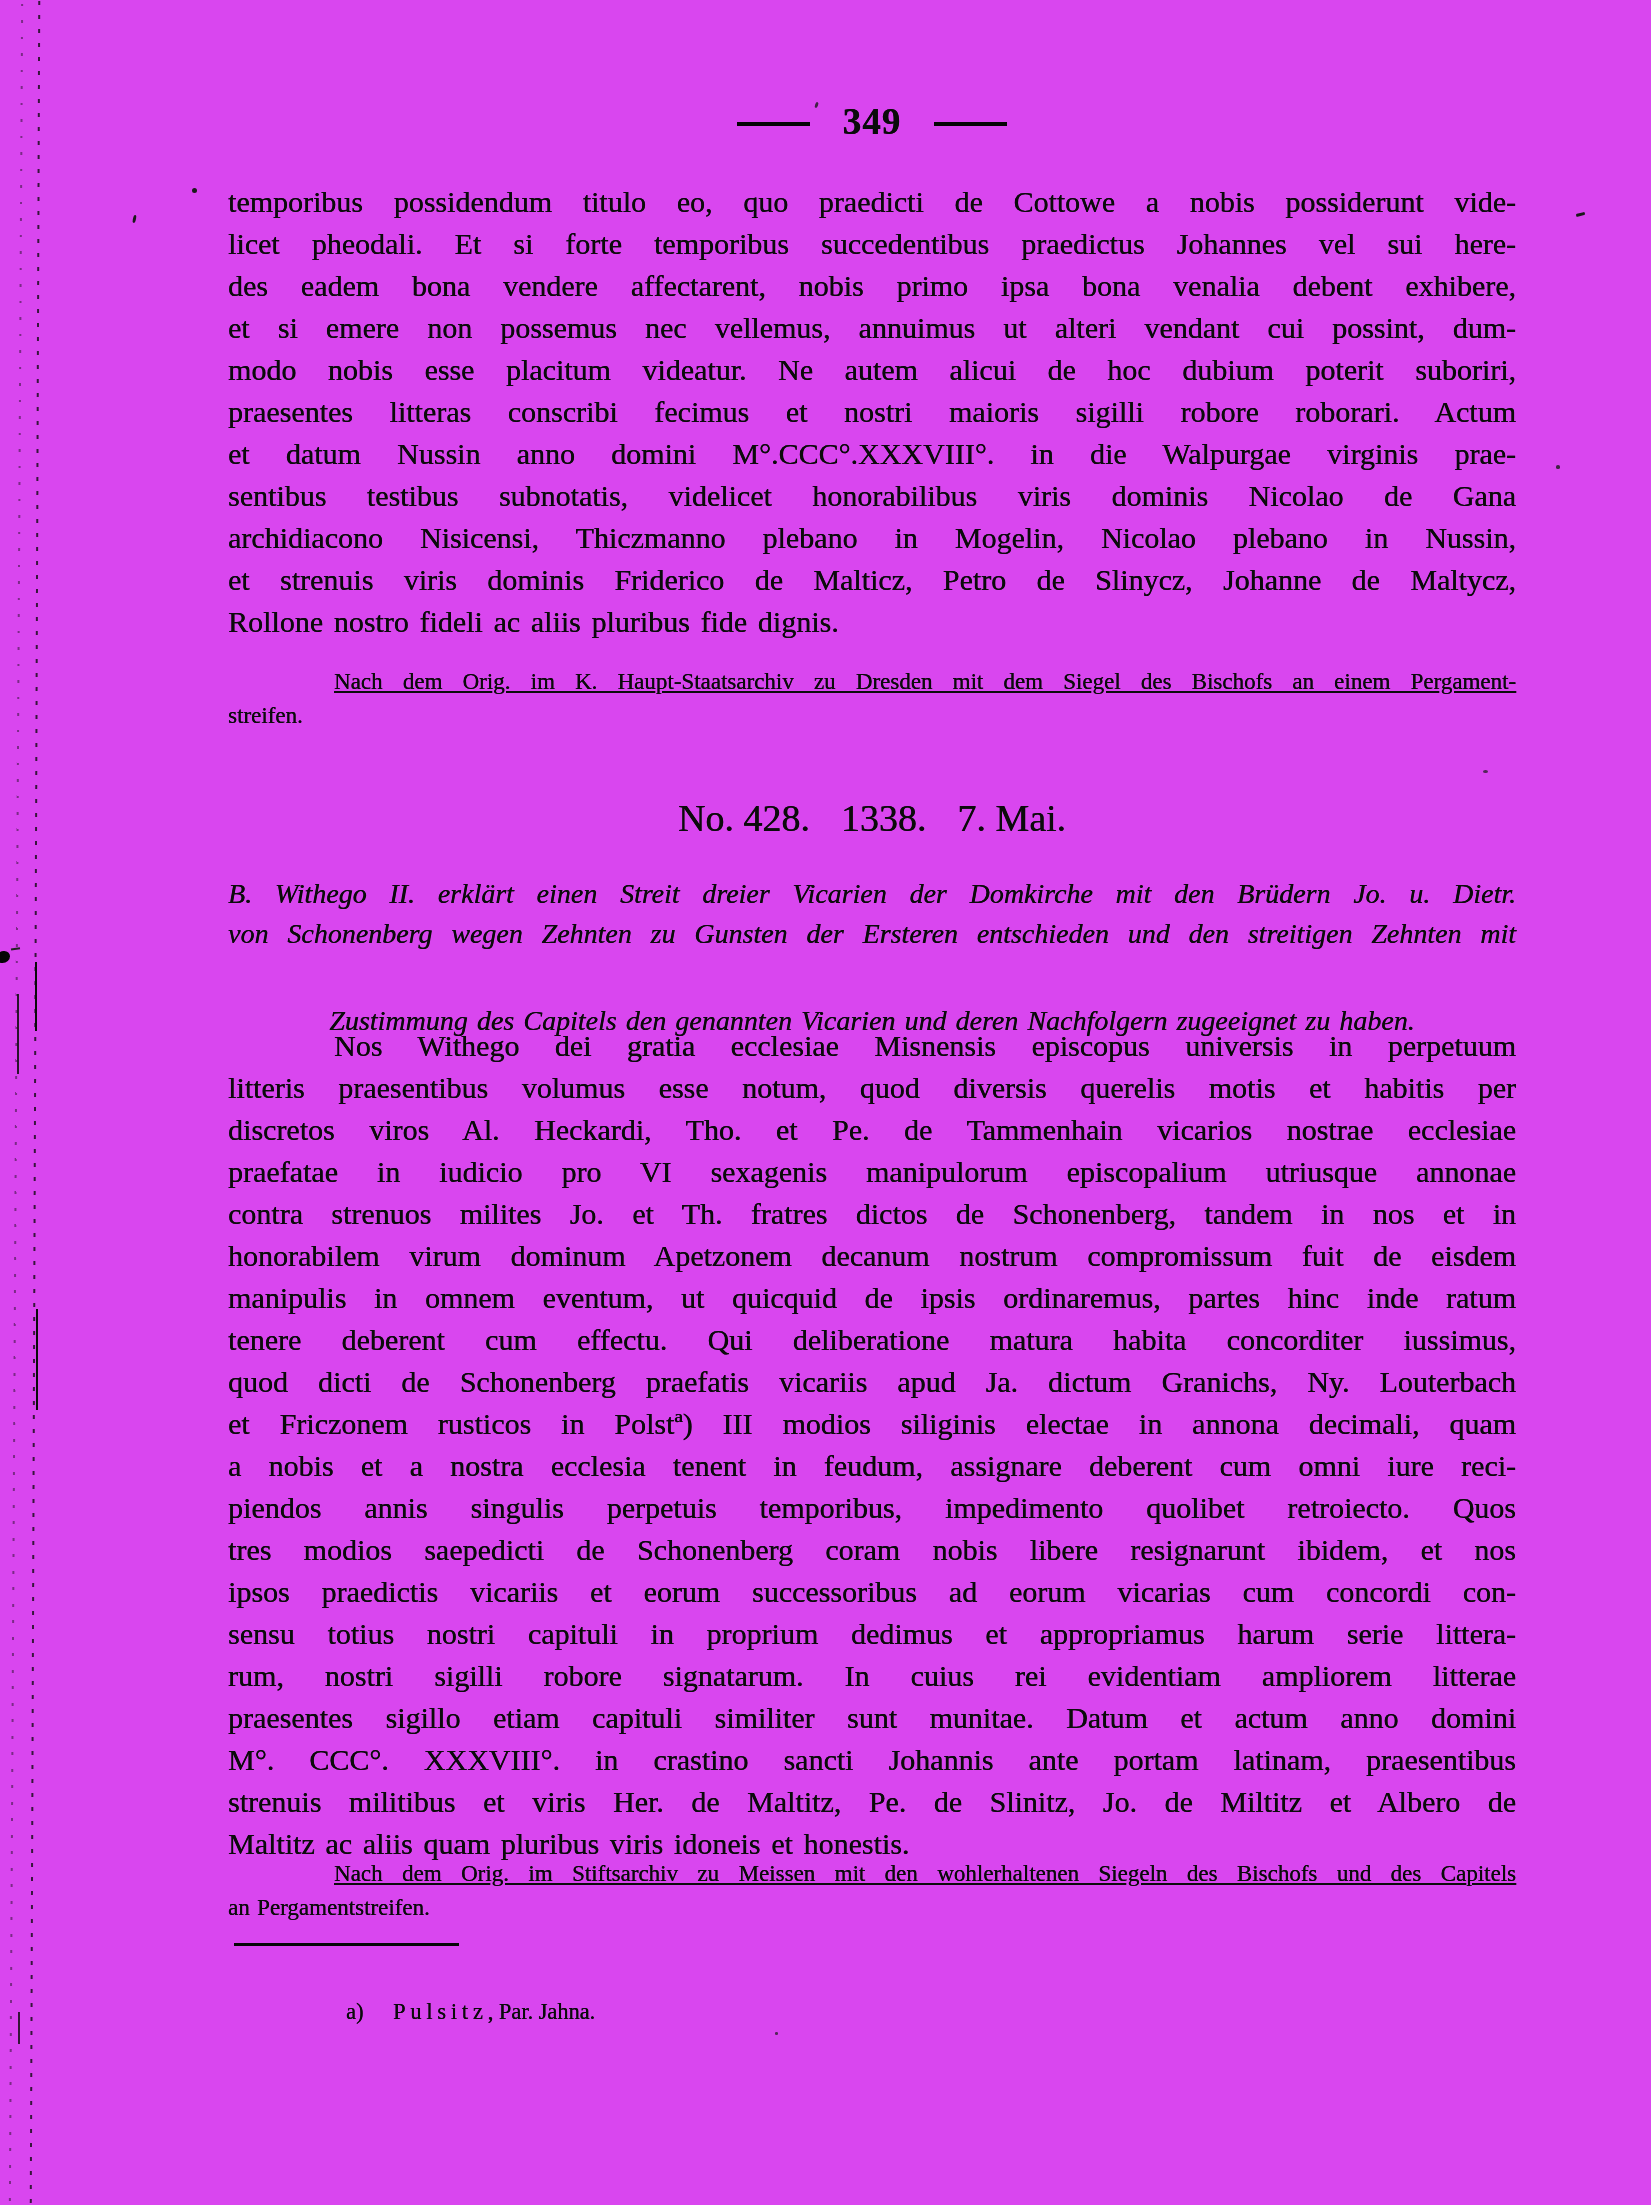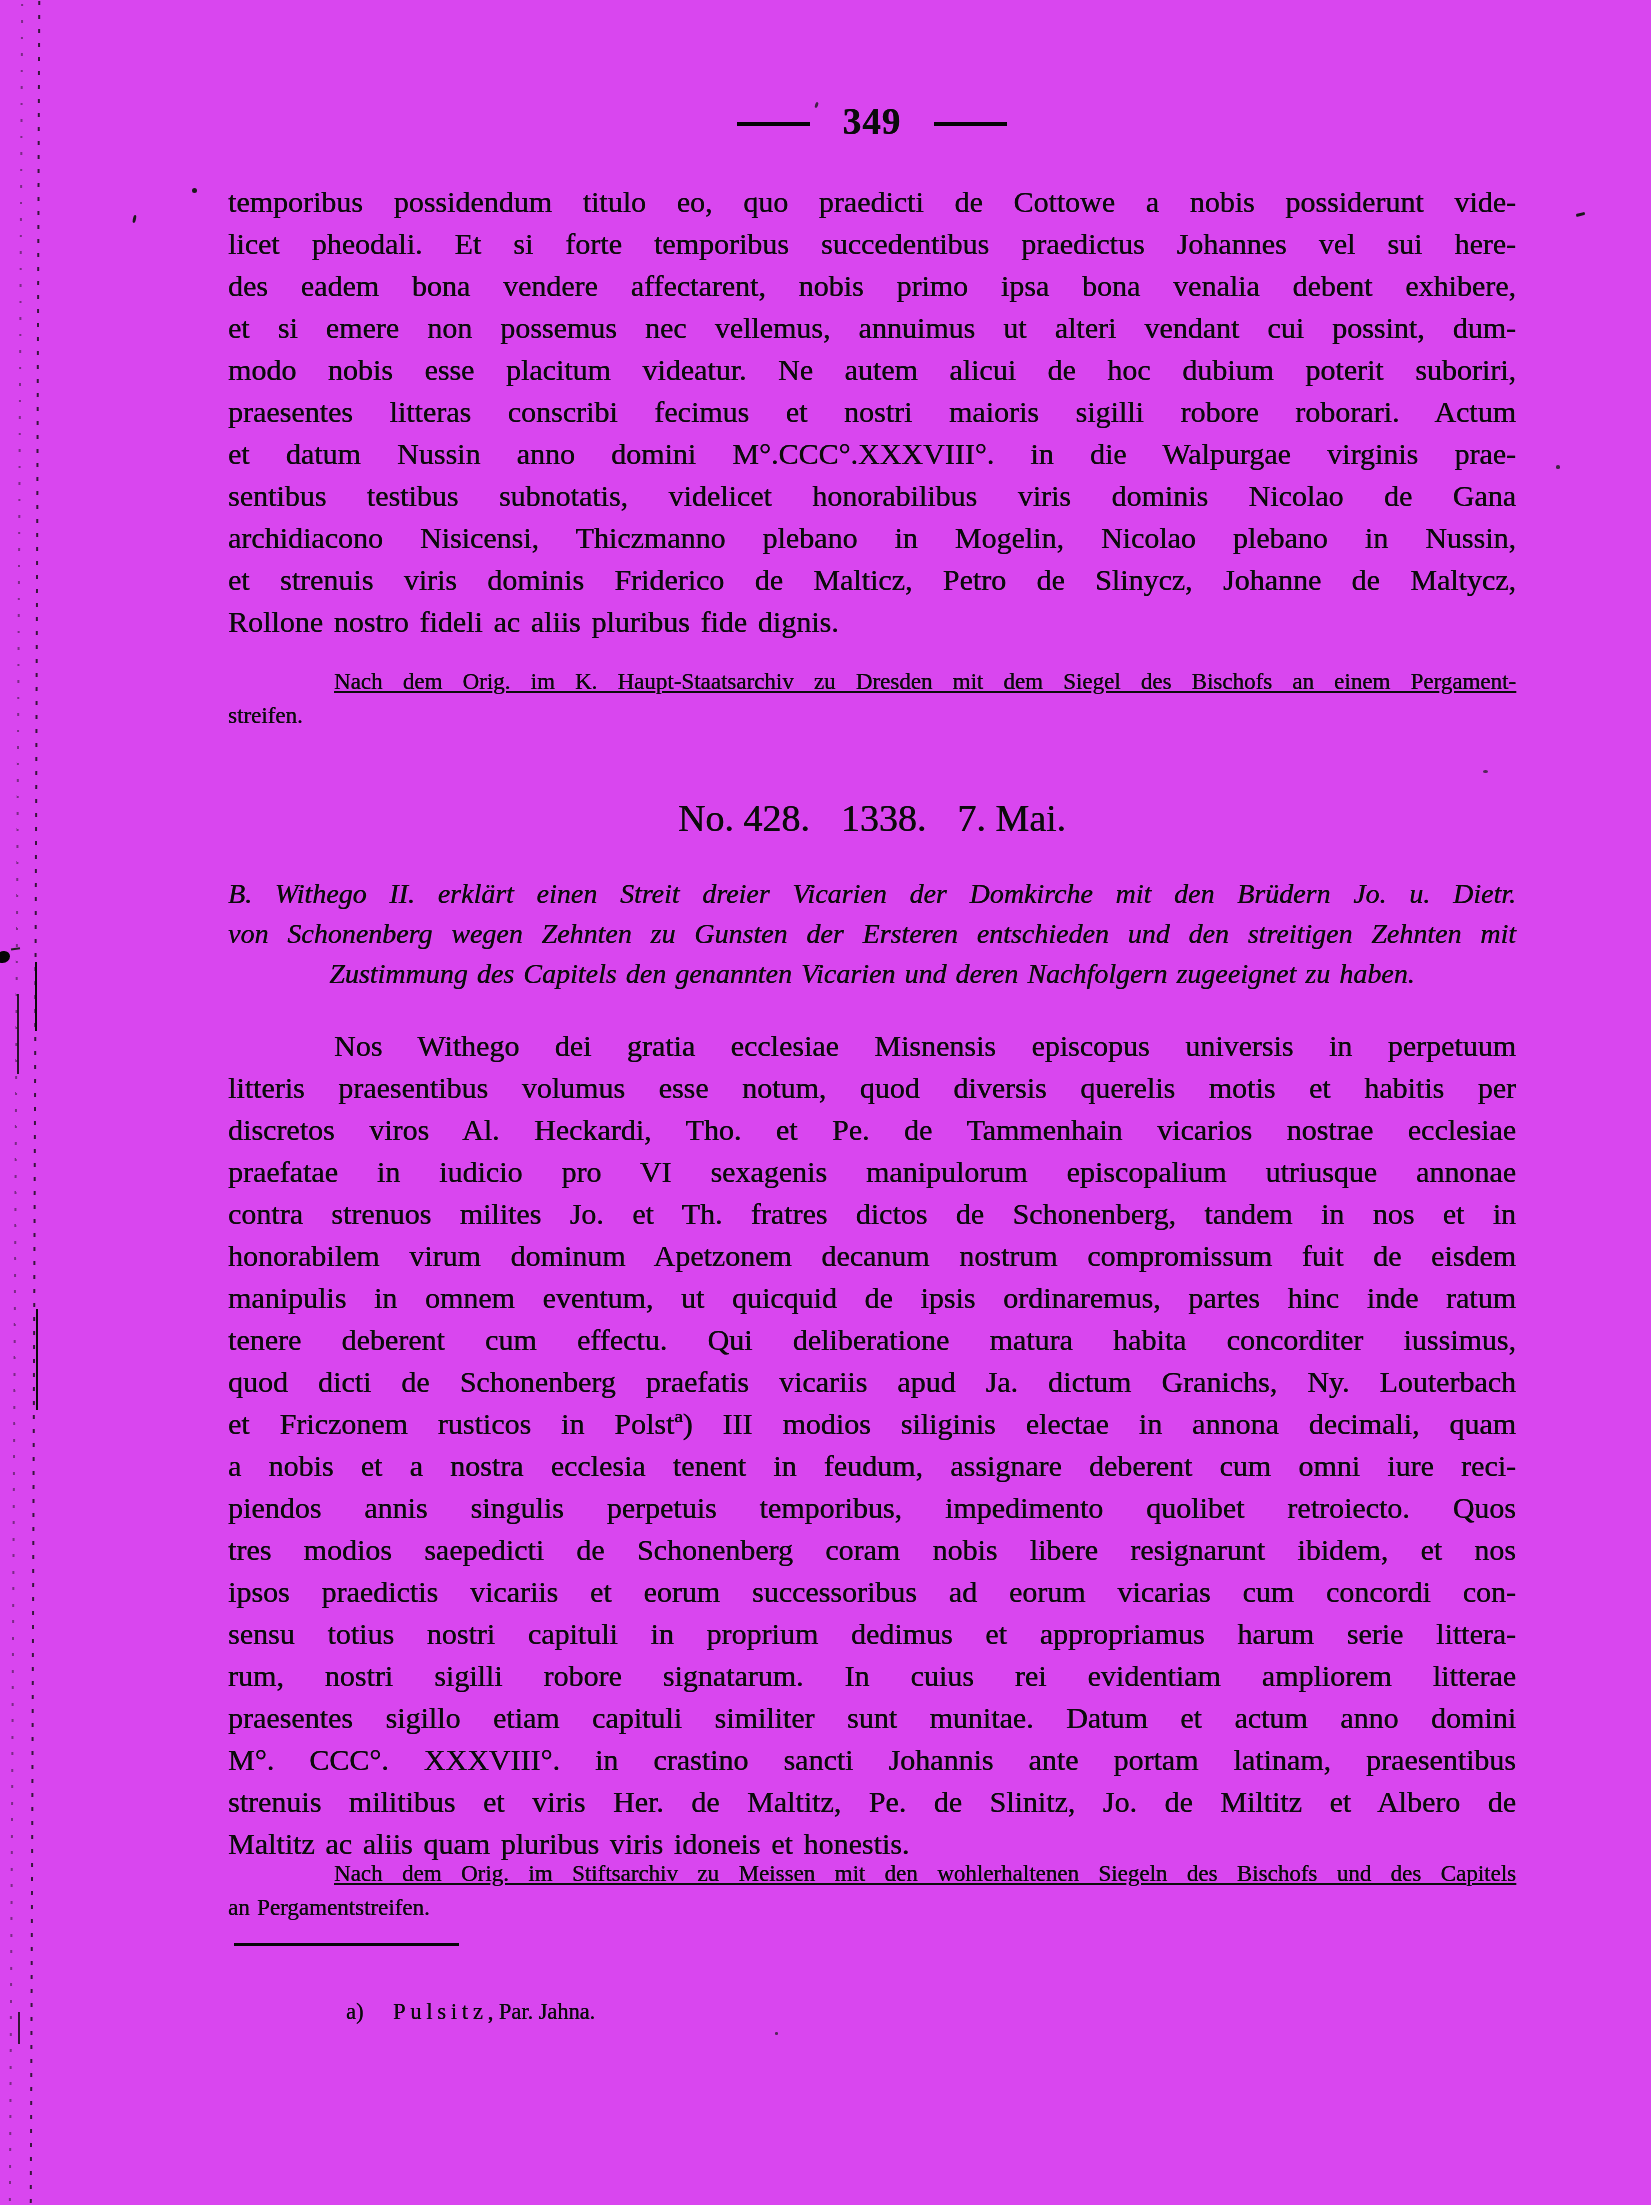--- a/index.html
+++ b/index.html
@@ -30,21 +30,21 @@
   .note-block{font-size:23px;line-height:34px;word-spacing:1.6px;}
   .note-block .first{text-indent:106px;text-decoration:underline;}
 
   
   .entry-heading{top:797px;text-align:center;font-size:38px;line-height:43px;}
   .entry-heading span{display:inline-block;}
   .entry-heading .gap{margin-left:31px;}
 
   
   .summary-block{top:874px;font-style:italic;font-size:28px;line-height:40px;word-spacing:2.1px;}
-  .summary-block .center{text-align:center;text-align-last:center;-moz-text-align-last:center;}
+  .summary-block .center{text-align:center;text-align-last:center;margin-top:47px;-moz-text-align-last:center;}
 
   
   .footnote-rule{position:absolute;left:234px;top:1943px;width:225px;height:3.2px;background:#050505;}
   .footnote-line{top:1997px;font-size:22.4px;line-height:30px;}
   .footnote-line .inner{padding-left:118px;}
   .gesperrt{letter-spacing:4.8px;margin-left:24px;}
 
   
   .artifact{position:absolute;pointer-events:none;}
   .gutter{

